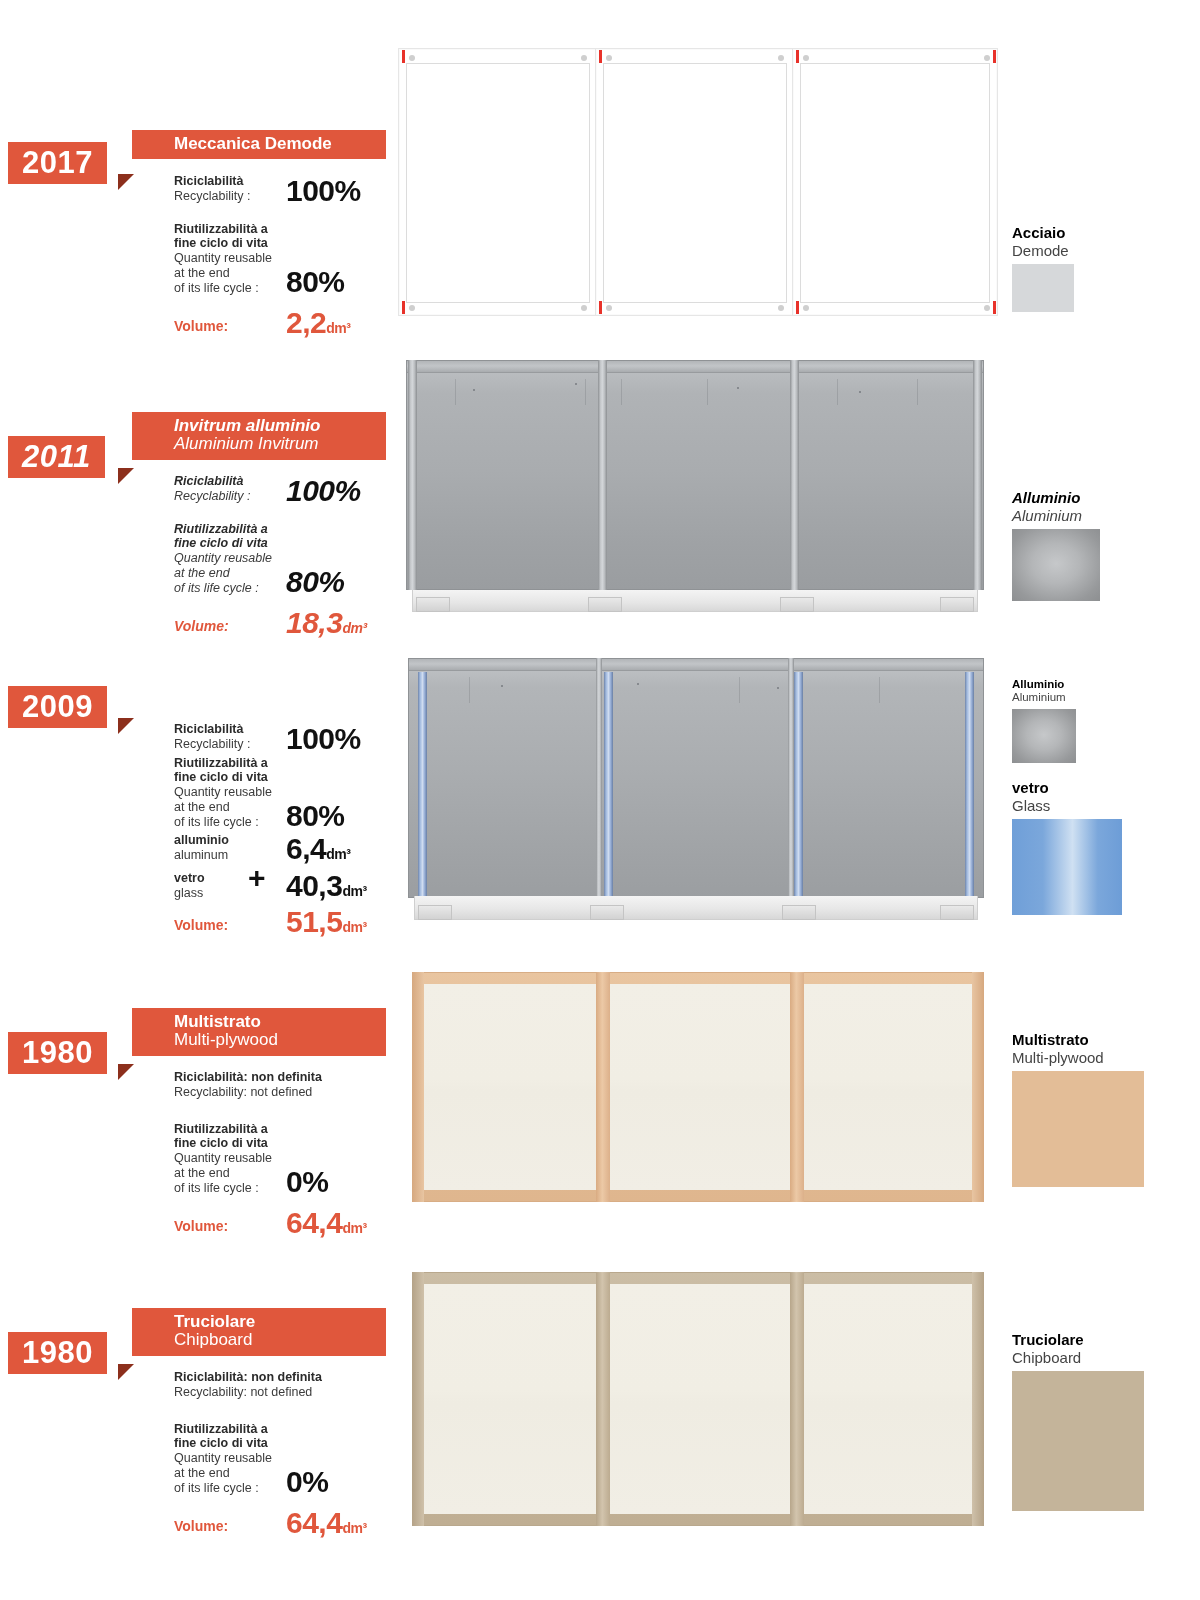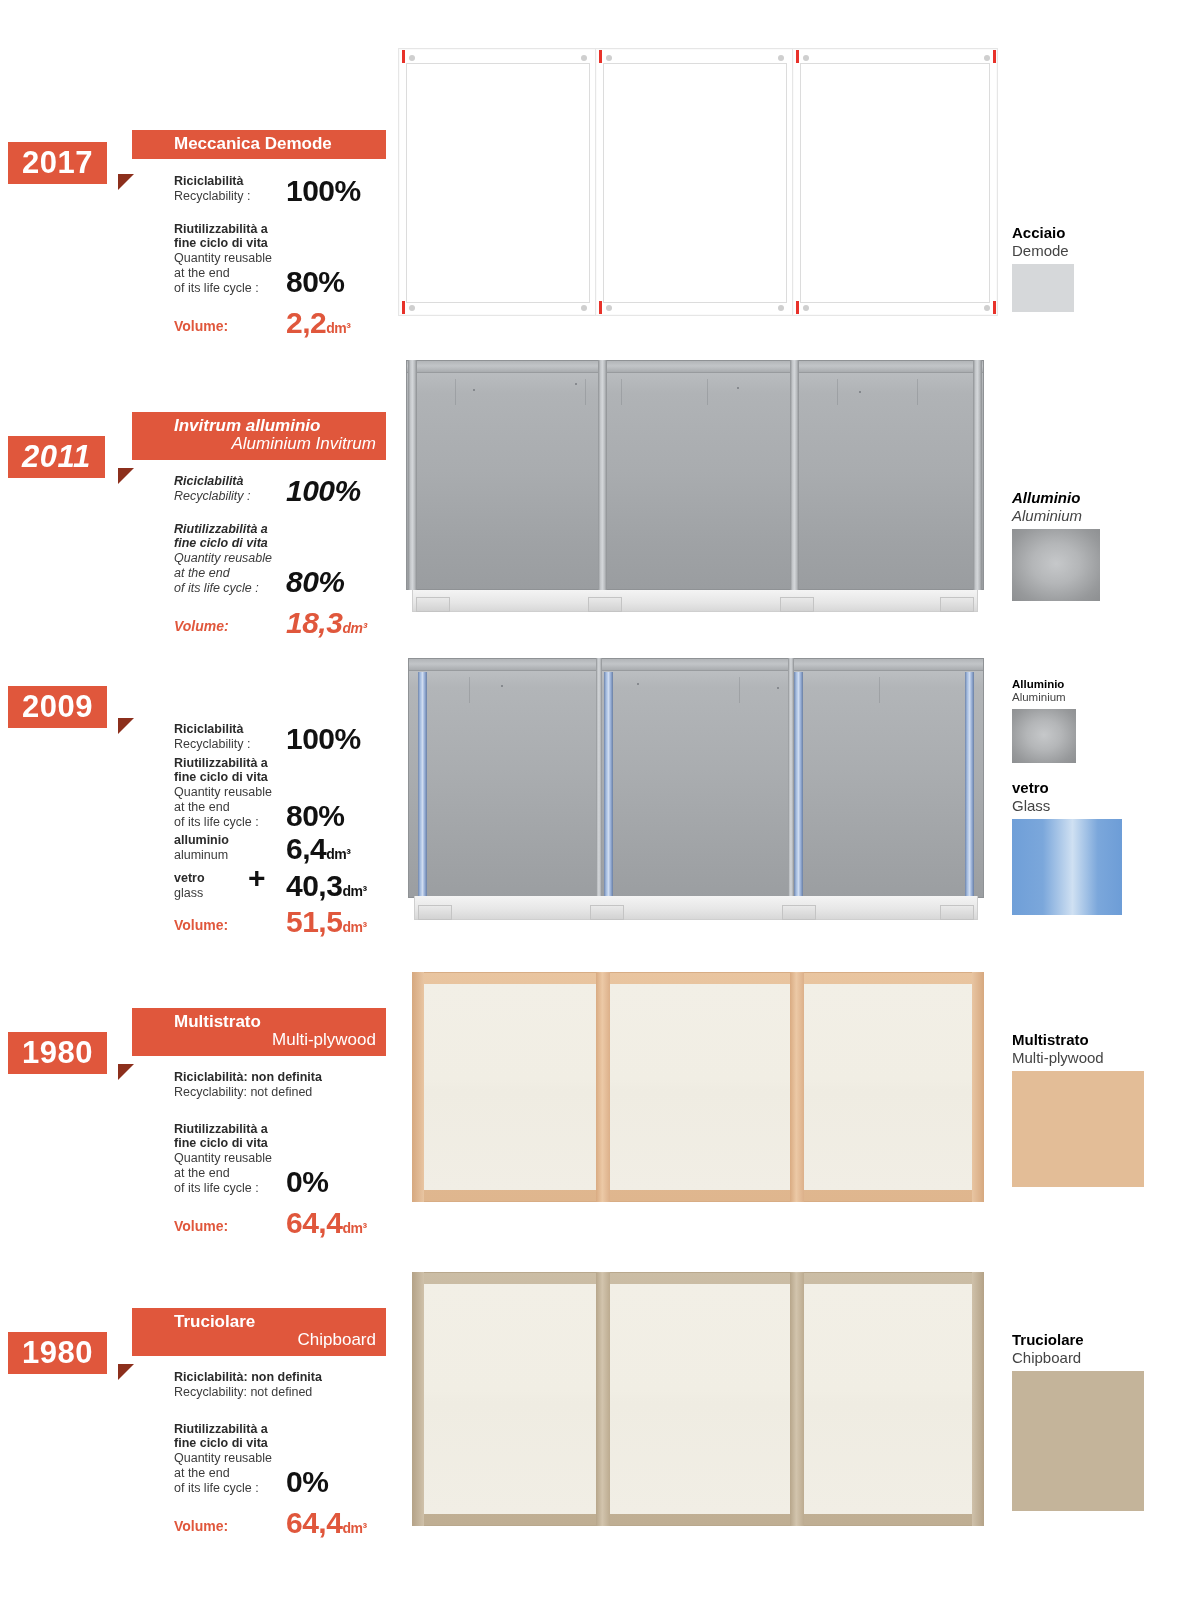--- a/index.html
+++ b/index.html
@@ -37,21 +37,21 @@
   }
   .title-bar {
     position: absolute; left: 124px; top: 0;
     width: 254px;
     background: #e0573c;
     color: #ffffff;
     padding: 5px 10px 6px 42px;
     z-index: 2;
   }
   .title-it { font-size: 17px; font-weight: bold; line-height: 1.08; }
-  .title-en { font-size: 17px; font-weight: normal; line-height: 1.1; text-align: right; }
+  .title-en { font-size: 17px; font-weight: normal; line-height: 1.1; }
 
   .stats { position: absolute; left: 166px; top: 0; width: 240px; }
 
   .stat { position: relative; margin-bottom: 2px; }
   .it { font-size: 12.5px; font-weight: bold; line-height: 1.18; color: #2b2b2b; }
   .en { font-size: 12.5px; font-weight: normal; line-height: 1.18; color: #3b3b3b; }
 
   .big { font-size: 30px; font-weight: bold; color: #111111; line-height: 0.9; letter-spacing: -0.5px; }
   .big-red { font-size: 30px; font-weight: bold; color: #e0573c; line-height: 0.9; letter-spacing: -0.5px; }
   .unit { font-size: 14px; font-weight: bold; vertical-align: baseline; }

